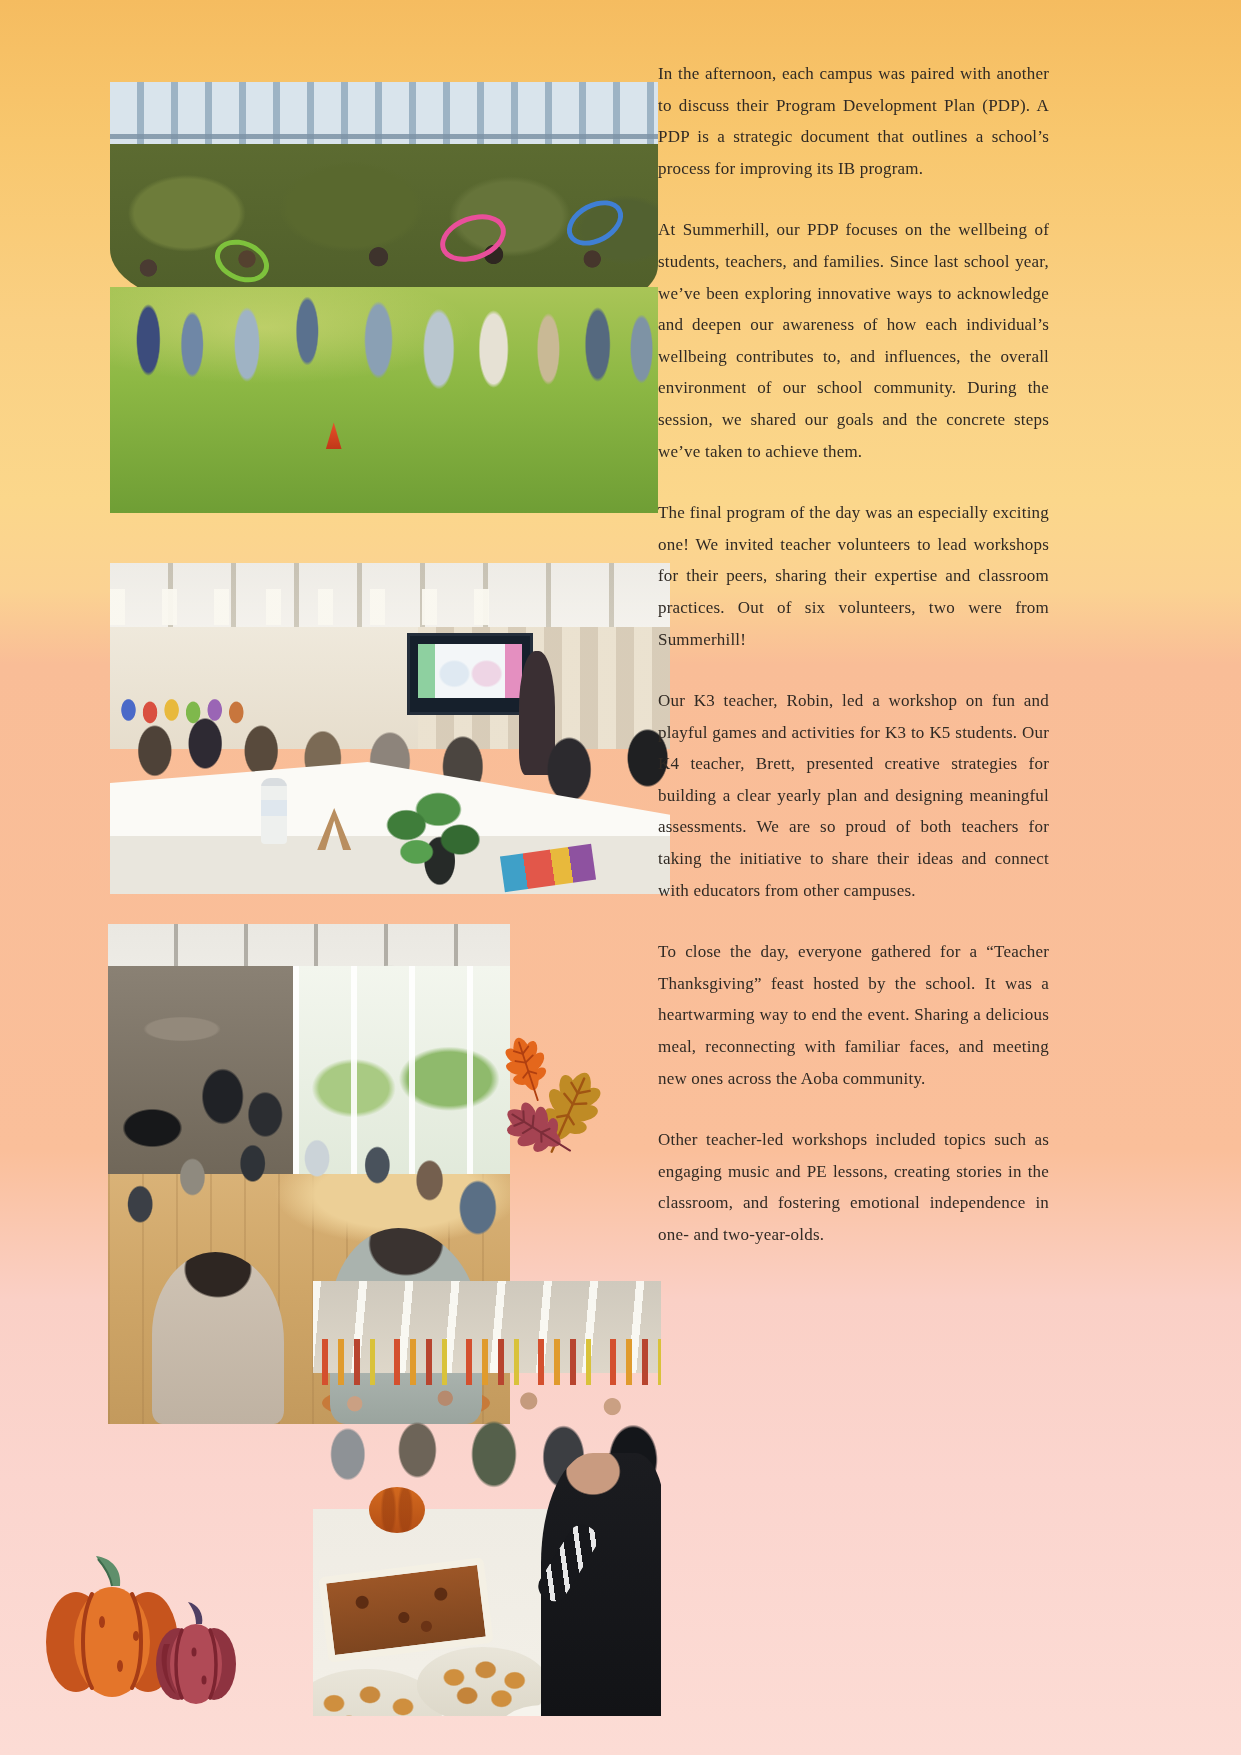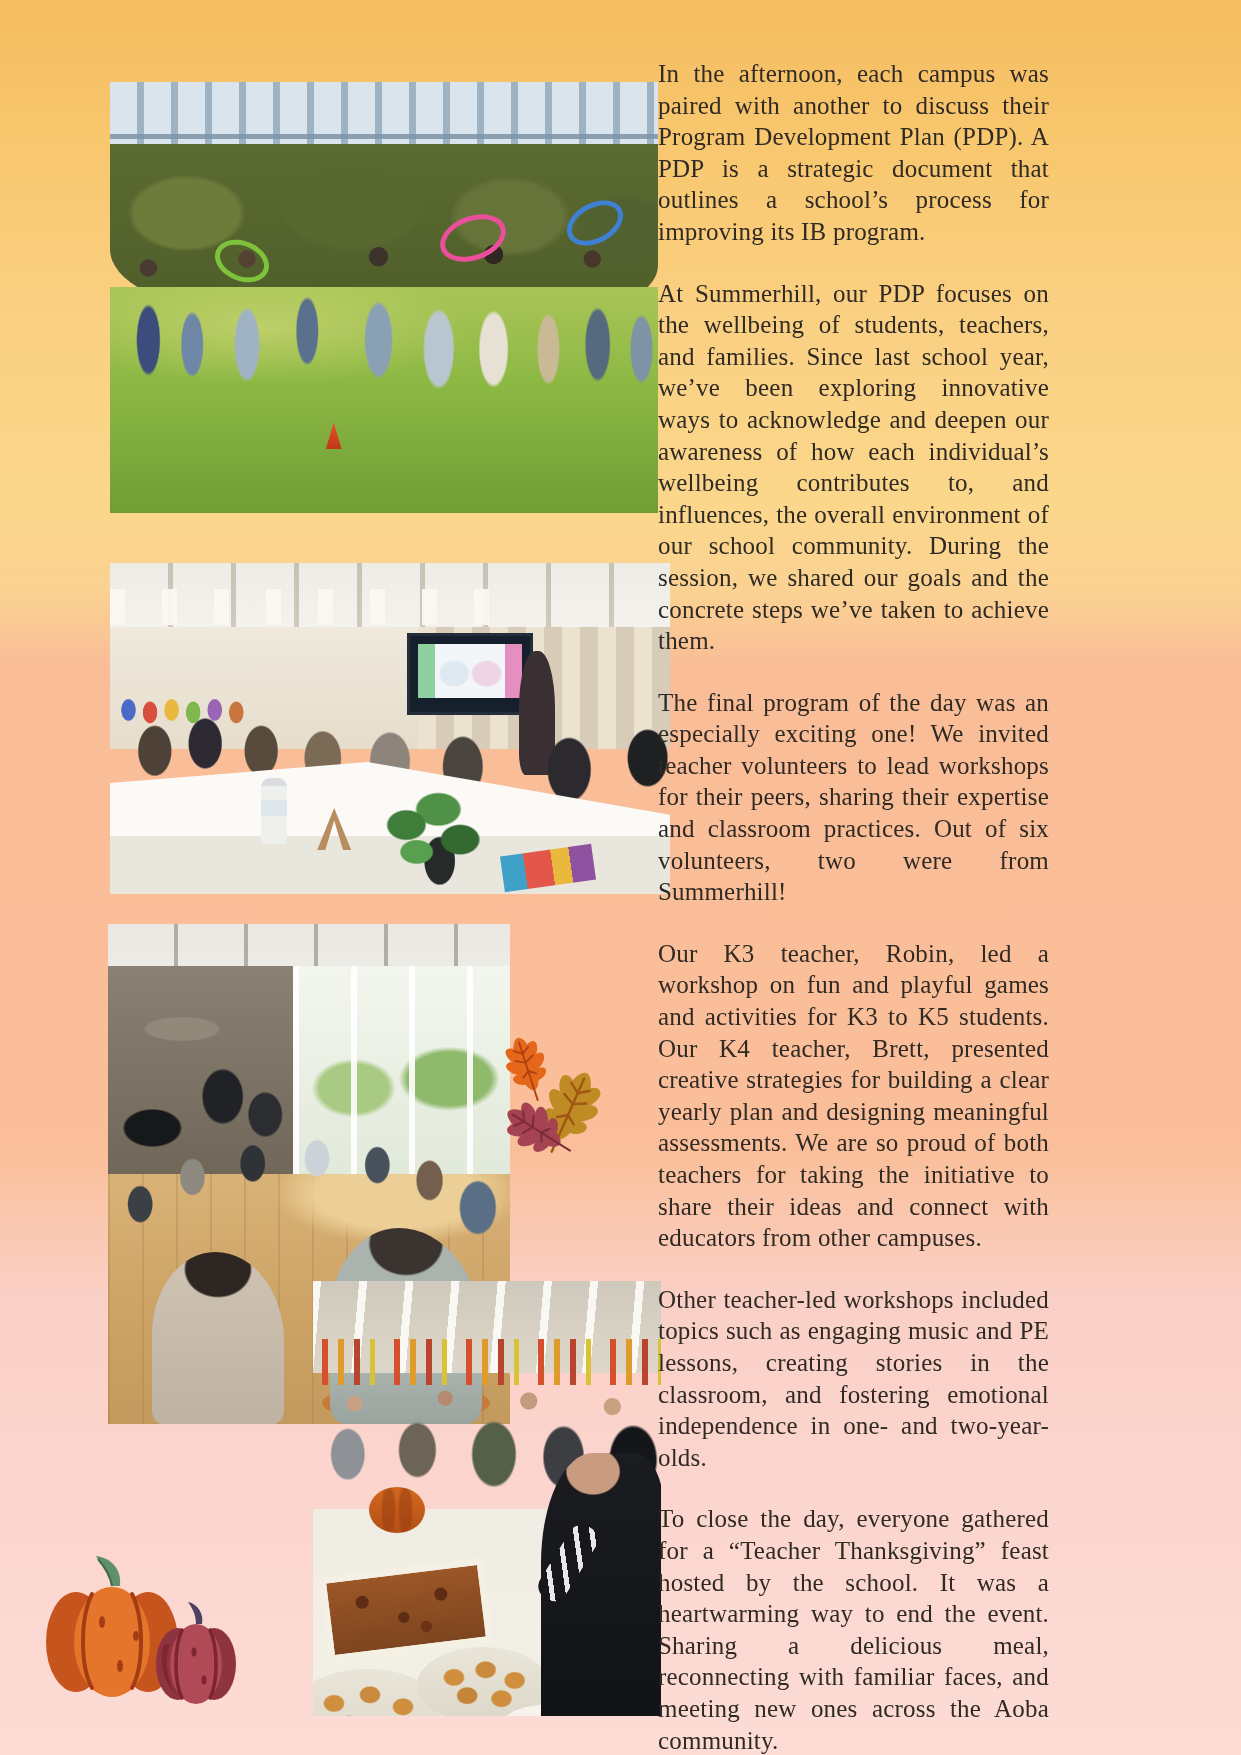--- a/index.html
+++ b/index.html
@@ -209,21 +209,21 @@
   .p4-sleeve{right:66%;top:26%;width:30px;height:84px;transform:rotate(32deg);border-radius:14px;
     background:repeating-linear-gradient(50deg,rgba(255,255,255,.9) 0 5px,rgba(0,0,0,0) 5px 16px),#17181c;}
 
   
   .leaves{position:absolute;left:492px;top:1018px;width:120px;height:148px;}
   .pumpkins{position:absolute;left:36px;top:1548px;width:212px;height:160px;}
 
   
   .text-col{position:absolute;left:658px;top:58px;width:406px;}
   .text-col p{
-    margin:0 15px 30px 0;font-size:25px;line-height:31.6px;color:#302a24;
+    margin:0 15px 30px 0;font-size:17px;line-height:31.6px;color:#302a24;
     text-align:justify;letter-spacing:.2px;}
 </style>
 </head>
 <body>
 
 <div class="page">
 
   <figure class="photo p1">
     <div class="p1-building"></div>
     <div class="p1-trees"></div>
@@ -336,17 +336,17 @@
       <ellipse cx="158" cy="104" rx="2.5" ry="4.5" fill="#7c2430"></ellipse>
       <ellipse cx="168" cy="132" rx="2.5" ry="4.5" fill="#7c2430"></ellipse>
     </g>
   </svg>
 
   <article class="text-col">
     <p>In the afternoon, each campus was paired with another to discuss their Program Development Plan (PDP). A PDP is a strategic document that outlines a school’s process for improving its IB program.</p>
     <p>At Summerhill, our PDP focuses on the wellbeing of students, teachers, and families. Since last school year, we’ve been exploring innovative ways to acknowledge and deepen our awareness of how each individual’s wellbeing contributes to, and influences, the overall environment of our school community. During the session, we shared our goals and the concrete steps we’ve taken to achieve them.</p>
     <p>The final program of the day was an especially exciting one! We invited teacher volunteers to lead workshops for their peers, sharing their expertise and classroom practices. Out of six volunteers, two were from Summerhill!</p>
     <p>Our K3 teacher, Robin, led a workshop on fun and playful games and activities for K3 to K5 students. Our K4 teacher, Brett, presented creative strategies for building a clear yearly plan and designing meaningful assessments. We are so proud of both teachers for taking the initiative to share their ideas and connect with educators from other campuses.</p>
+    <p>To close the day, everyone gathered for a “Teacher Thanksgiving” feast hosted by the school. It was a heartwarming way to end the event. Sharing a delicious meal, reconnecting with familiar faces, and meeting new ones across the Aoba community.</p>
     <p>Other teacher-led workshops included topics such as engaging music and PE lessons, creating stories in the classroom, and fostering emotional independence in one- and two-year-olds.</p>
-    <p>To close the day, everyone gathered for a “Teacher Thanksgiving” feast hosted by the school. It was a heartwarming way to end the event. Sharing a delicious meal, reconnecting with familiar faces, and meeting new ones across the Aoba community.</p>
   </article>
 
 </div>
 
 </body></html>

